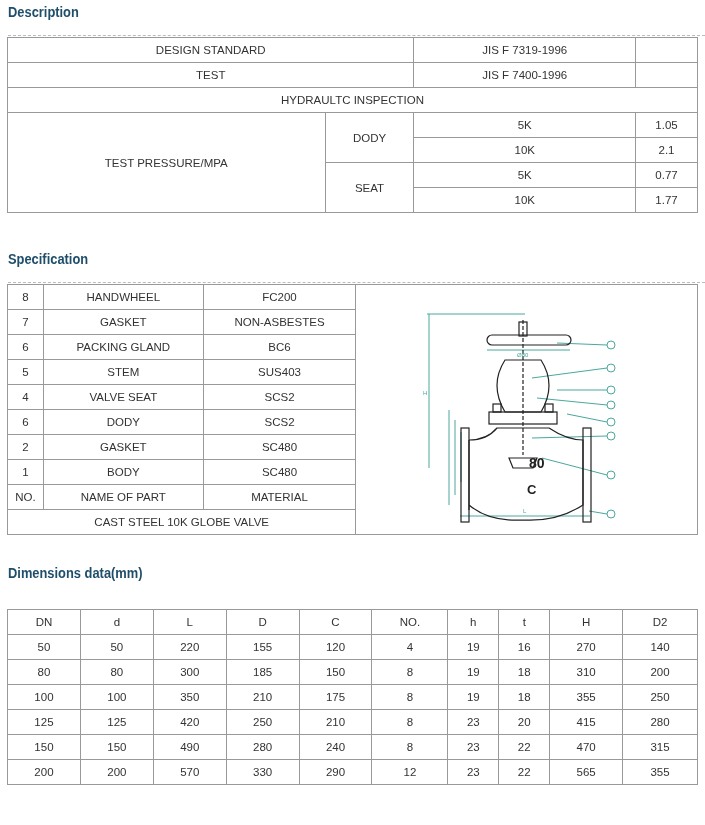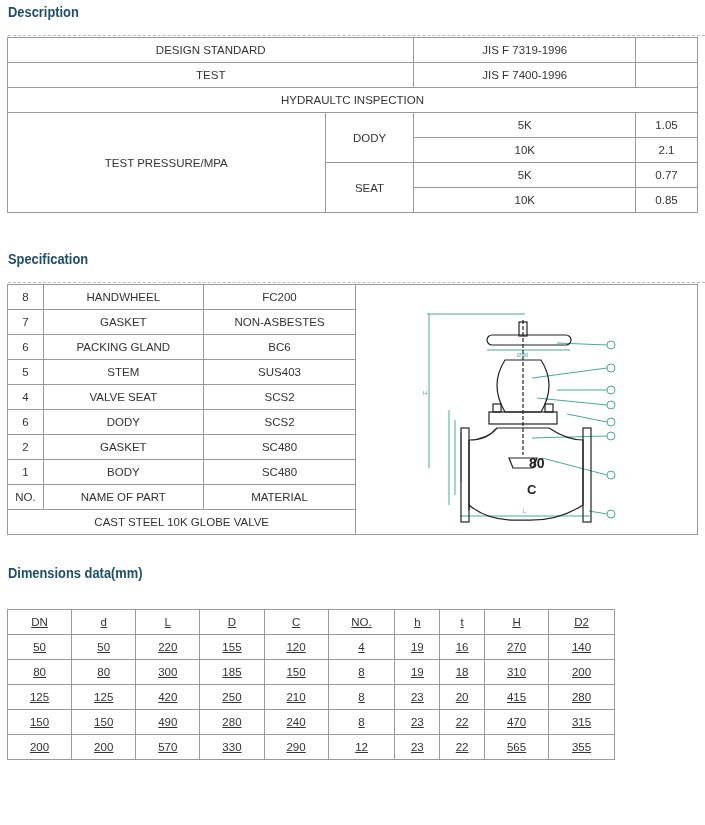--- a/index.html
+++ b/index.html
@@ -28,21 +28,21 @@
     padding: 0; height: 24px;
   }
   
   #desc { left: 7px; top: 37px; width: 691px; }
   #desc td { height: 24px; }
   
   #spec { left: 7px; top: 284px; width: 691px; }
   #spec td { height: 24px; }
   #spec td.drawing-cell { padding: 0; position: relative; }
   
-  #dims { left: 7px; top: 609px; width: 608px; text-decoration: underline; }
+  #dims { left: 7px; top: 609px; width: 691px; }
   #dims td { height: 24px; }
   .valve-svg { display: block; margin: 0 auto; }
 </style>
 </head>
 <body>
 
 <div class="heading" style="top:4px;">Description</div>
 <div class="dash" style="top:35px;"></div>
 
 <table id="desc" class="outer">
@@ -76,21 +76,21 @@
     <td>10K</td>
     <td>2.1</td>
   </tr>
   <tr>
     <td rowspan="2">SEAT</td>
     <td>5K</td>
     <td>0.77</td>
   </tr>
   <tr>
     <td>10K</td>
-    <td>0.85</td>
+    <td>1.77</td>
   </tr>
 </tbody>
   </table>
 
 <div class="heading" style="top:251px;">Specification</div>
 <div class="dash" style="top:282px;"></div>
 
 <table id="spec" class="outer">
   <colgroup>
     <col style="width:36px">
@@ -263,20 +263,32 @@
         <td>300</td>
         <td>185</td>
         <td>150</td>
         <td>8</td>
         <td>19</td>
         <td>18</td>
         <td>310</td>
         <td>200</td>
       </tr>
       <tr>
+        <td>100</td>
+        <td>100</td>
+        <td>350</td>
+        <td>210</td>
+        <td>175</td>
+        <td>8</td>
+        <td>19</td>
+        <td>18</td>
+        <td>355</td>
+        <td>250</td>
+      </tr>
+      <tr>
         <td>125</td>
         <td>125</td>
         <td>420</td>
         <td>250</td>
         <td>210</td>
         <td>8</td>
         <td>23</td>
         <td>20</td>
         <td>415</td>
         <td>280</td>

